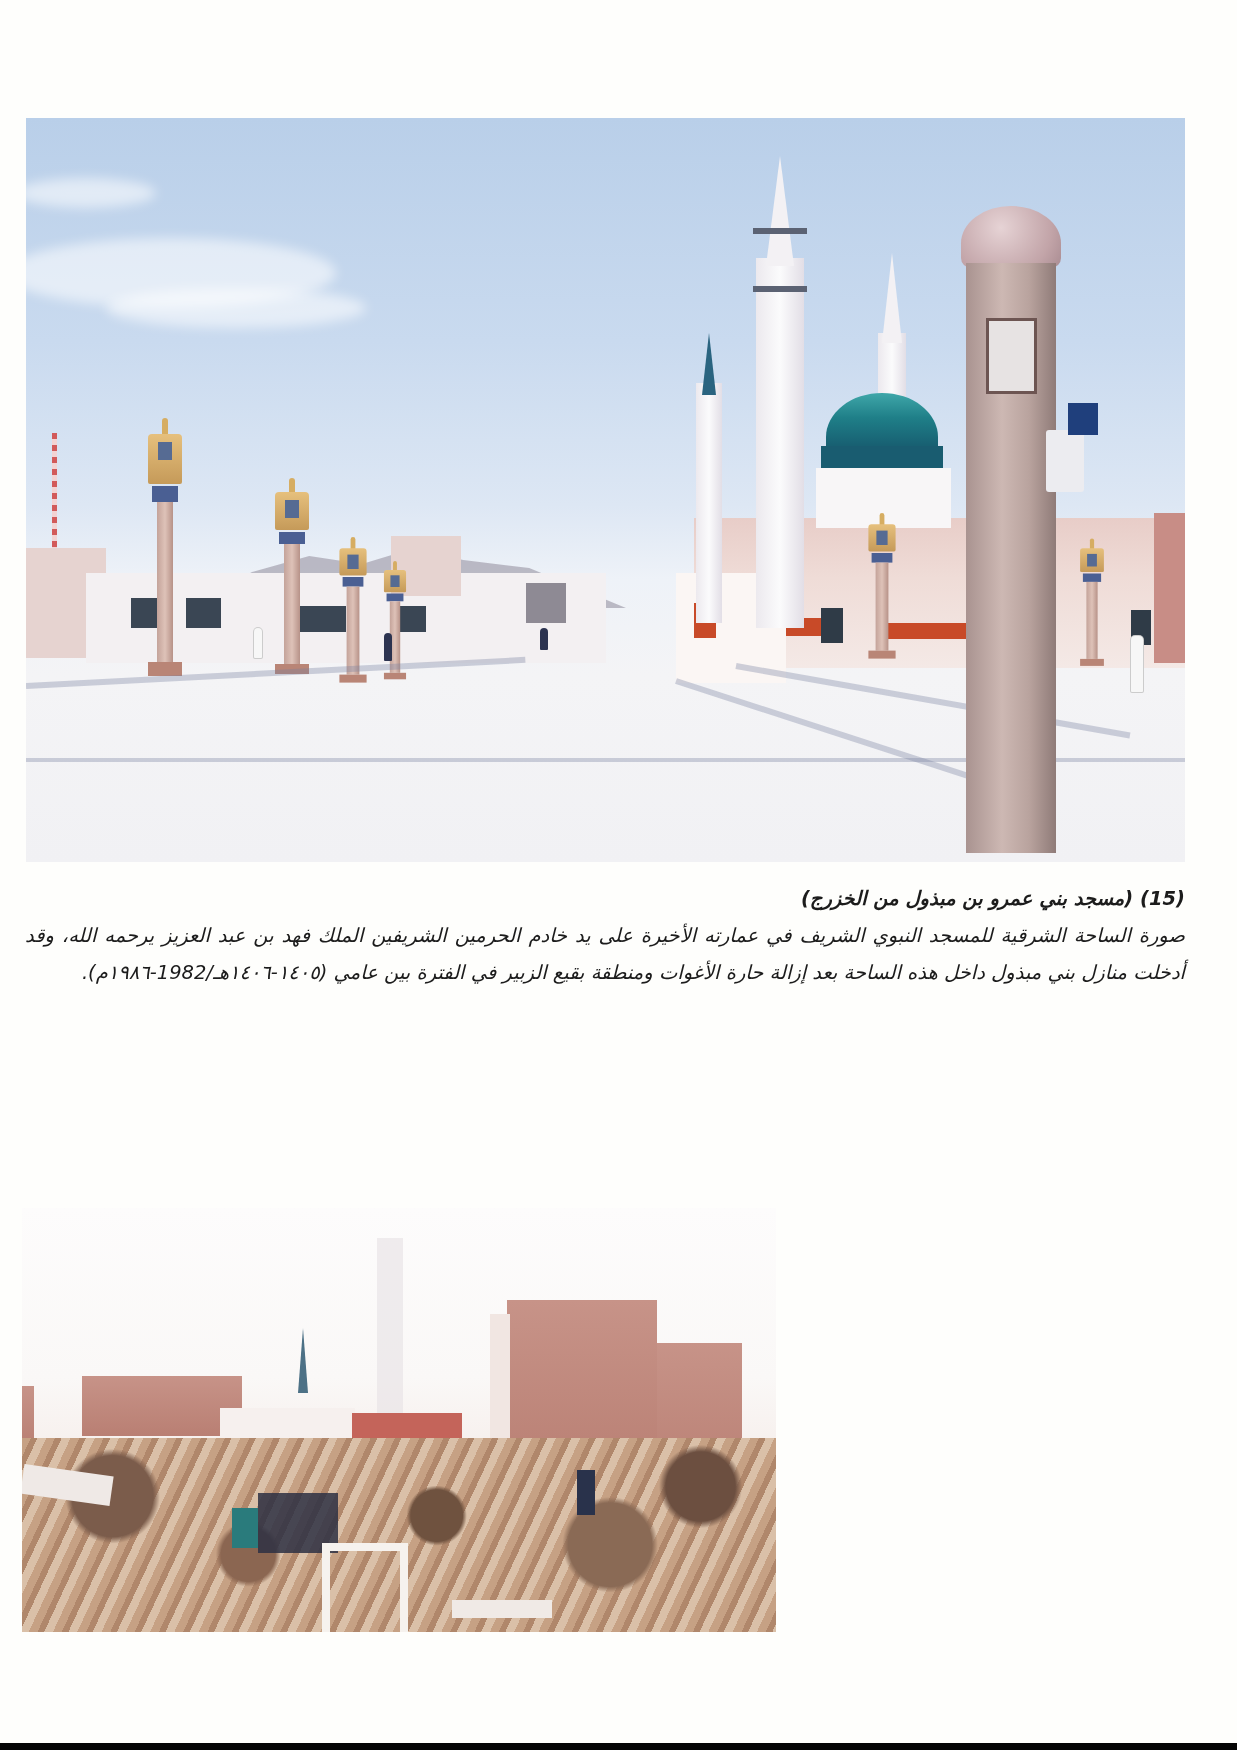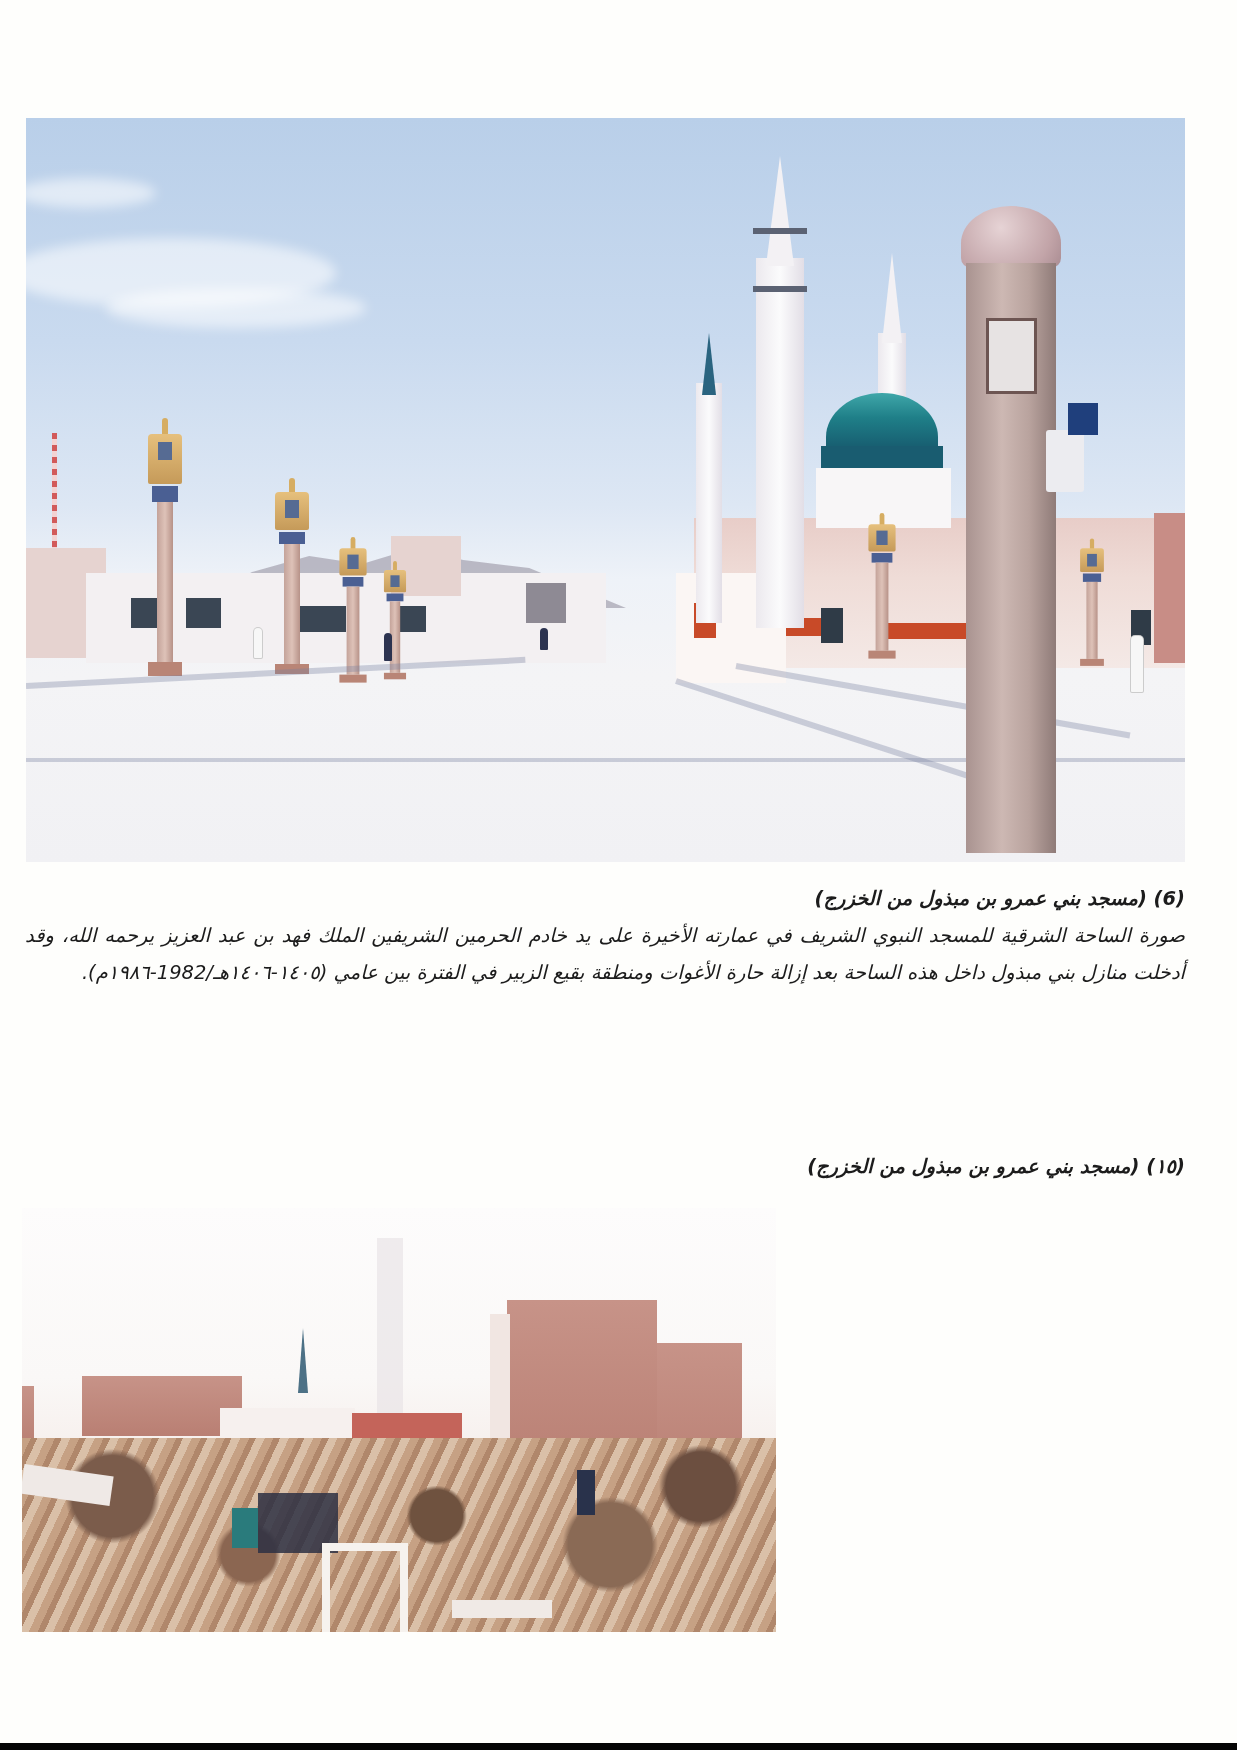--- a/index.html
+++ b/index.html
@@ -158,21 +158,21 @@
   <div class="person white" style="left:1105px;top:518px;height:56px;width:12px;"></div>
 
   <div class="pillar-cap" style="left:935px;top:88px;width:100px;height:62px;"></div>
   <div class="pillar" style="left:940px;top:145px;width:90px;height:590px;"></div>
   <div style="position:absolute;left:960px;top:200px;width:45px;height:70px;background:#e7e3e3;border:3px solid #6d5552;"></div>
   <div style="position:absolute;left:1020px;top:312px;width:38px;height:62px;background:#ececf0;border-radius:3px;"></div>
   <div class="sign" style="left:1042px;top:285px;width:30px;height:32px;"></div>
 </div>
 
 <div class="caption" id="caption-14">
-  <span class="title">(6) (مسجد بني عمرو بن مبذول من الخزرج)</span>
+  <span class="title">(15) (مسجد بني عمرو بن مبذول من الخزرج)</span>
   <span class="body">صورة الساحة الشرقية للمسجد النبوي الشريف في عمارته الأخيرة على يد خادم الحرمين الشريفين الملك فهد بن عبد العزيز يرحمه الله، وقد أدخلت منازل بني مبذول داخل هذه الساحة بعد إزالة حارة الأغوات ومنطقة بقيع الزبير في الفترة بين عامي (١٤٠٥-١٤٠٦هـ/1982-١٩٨٦م).</span>
 </div>
 
 <div class="photo" id="photo-bottom" title="حارة الأغوات شرق المسجد النبوي أثناء الإزالة">
 
   <div class="ghost-minaret" style="left:355px;top:30px;width:26px;height:180px;"></div>
   <div style="position:absolute;left:276px;top:120px;width:10px;height:65px;background:#4d7186;clip-path:polygon(50% 0,100% 100%,0 100%);"></div>
 
   <div class="brick" style="left:485px;top:92px;width:150px;height:180px;"></div>
   <div style="position:absolute;left:468px;top:106px;width:20px;height:160px;background:#f1e6e2;"></div>
@@ -193,16 +193,15 @@
          #c29d80;"></div>
   <div style="position:absolute;left:210px;top:300px;width:26px;height:40px;background:#2a7b7c;"></div>
   <div style="position:absolute;left:236px;top:285px;width:80px;height:60px;background:#2d3043;opacity:.85;"></div>
   <div style="position:absolute;left:555px;top:262px;width:18px;height:45px;background:#29324b;"></div>
   <div style="position:absolute;left:300px;top:335px;width:70px;height:89px;border:8px solid #f6f2ee;border-bottom:none;"></div>
   <div style="position:absolute;left:430px;top:392px;width:100px;height:18px;background:#f0eae6;"></div>
   <div style="position:absolute;left:0;top:262px;width:90px;height:30px;background:#efe9e6;transform:rotate(8deg);"></div>
 </div>
 
 <div class="caption" id="caption-15">
-  <span class="title">(١٥) (مسجد بني عمرو بن مبذول من الخزرج)</span>
 </div>
 
 <div class="scan-band"></div>
 
 </body></html>

